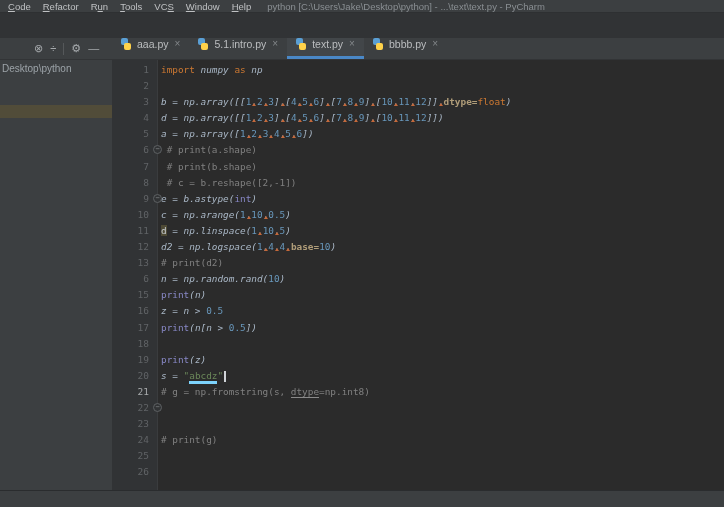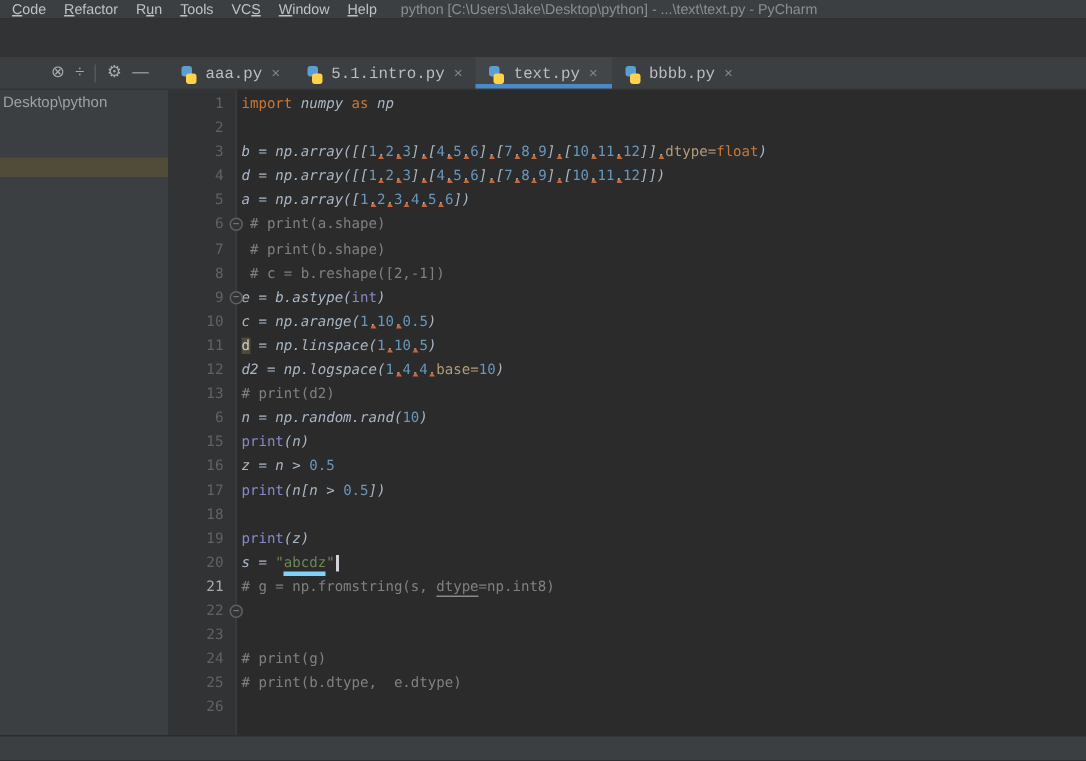--- a/index.html
+++ b/index.html
@@ -20,21 +20,21 @@
   .mn { text-decoration:underline; }
   .win-title { margin-left:10px; color:#8A8F93; white-space:nowrap; }
   
   .subbar { height:25px; background:#313335; }
   
   .tabbar { height:22px; background:#3C3F41; display:flex; align-items:stretch; border-bottom:1px solid #323436; }
   .panel-tools { width:112px; display:flex; align-items:center; padding-left:34px; gap:7px; color:#A6AAAD; font-size:11px; flex:none; }
   .tool-icon { line-height:1; cursor:default; }
   .tool-sep { width:1px; height:12px; background:#55585A; }
   .tabs { display:flex; align-items:stretch; }
-  .tab { display:flex; align-items:flex-end; gap:5px; padding:0 9px 0 8px; font-size:10.5px; color:#BBBDBF; border-bottom:3px solid transparent; white-space:nowrap;font-family:Liberation Mono, monospace; }
+  .tab { display:flex; align-items:flex-start; gap:5px; padding:0 9px 0 8px; font-size:10.5px; color:#BBBDBF; border-bottom:3px solid transparent; white-space:nowrap; }
   .tab.active { background:#424649; border-bottom-color:#4A88C7; }
   .tab-close { color:#83878A; font-size:10px; margin-left:1px; }
   .py-icon { position:relative; width:12px; height:12px; flex:none; }
   .py-icon::before { content:""; position:absolute; left:1px; top:0; width:7px; height:7px; background:#5A9FD4; border-radius:2px; }
   .py-icon::after  { content:""; position:absolute; right:1px; bottom:0; width:7px; height:7px; background:#FFD24A; border-radius:2px; }
   
   .main { height:430px; display:flex; }
   .project { width:112px; background:#3C3F41; position:relative; flex:none; }
   .project-label { padding:3px 0 0 2px; font-size:10px; color:#9CA3A8; white-space:nowrap; overflow:hidden; }
   .project-sel { position:absolute; top:45px; height:13px; left:0; right:0; background:#514C39; }
@@ -47,21 +47,21 @@
   .code { flex:1; background:#2B2B2B; padding:2px 0 0 3px; overflow:hidden; }
   .c-row { height:16.1px; line-height:16.1px; font-family:"DejaVu Sans Mono", monospace; font-size:9.4px;
            color:#A9B7C6; white-space:pre; }
   .t-kw  { color:#CC7832; }
   .t-num { color:#6897BB; }
   .t-str { color:#6A8759; }
   .t-strU{ color:#6A8759; border-bottom:3px solid #7dd3fc; }
   .t-com { color:#808080; }
   .t-comU{ color:#808080; border-bottom:1px solid #8A8A8A; }
   .t-bi  { color:#8888C6; }
-  .t-arg { color:#B09D79; }
+  .t-arg { color:#B09D79;font-weight:bold; }
   .t-pl  { color:#A9B7C6;font-style:italic; }
   .t-hl  { background:#4E4A35; color:#C8CDD2; }
   .t-cm  { color:#A9B7C6; position:relative; }
   .t-cm::after { content:""; position:absolute; left:1px; bottom:1px; width:0; height:0;
                  border-left:2px solid transparent; border-right:2px solid transparent; border-bottom:3px solid #C4683A; }
   .caret { display:inline-block; width:1.5px; height:11px; background:#D0D4D8; vertical-align:middle; margin-left:1px; }
   
   .statusbar { height:17px; background:#3C3F41; border-top:1px solid #2A2C2E; }
 </style>
 </head>
@@ -165,17 +165,16 @@
       <div class="c-row"><span class="t-bi">print</span><span class="t-pl">(n)</span></div>
       <div class="c-row"><span class="t-pl">z = n &gt; </span><span class="t-num">0.5</span></div>
       <div class="c-row"><span class="t-bi">print</span><span class="t-pl">(n[n &gt; </span><span class="t-num">0.5</span><span class="t-pl">])</span></div>
       <div class="c-row"></div>
       <div class="c-row"><span class="t-bi">print</span><span class="t-pl">(z)</span></div>
       <div class="c-row"><span class="t-pl">s = </span><span class="t-str">"</span><span class="t-strU">abcdz</span><span class="t-str">"</span><span class="caret"></span></div>
       <div class="c-row"><span class="t-com"># g = np.fromstring(s, </span><span class="t-comU">dtype</span><span class="t-com">=np.int8)</span></div>
       <div class="c-row"></div>
       <div class="c-row"></div>
       <div class="c-row"><span class="t-com"># print(g)</span></div>
-      <div class="c-row"><span class="t-com"># print(b.dtype,  e.dtype)</span></div>
     </div>
 </div>
 
 <div class="statusbar"></div>
 
 </body></html>

